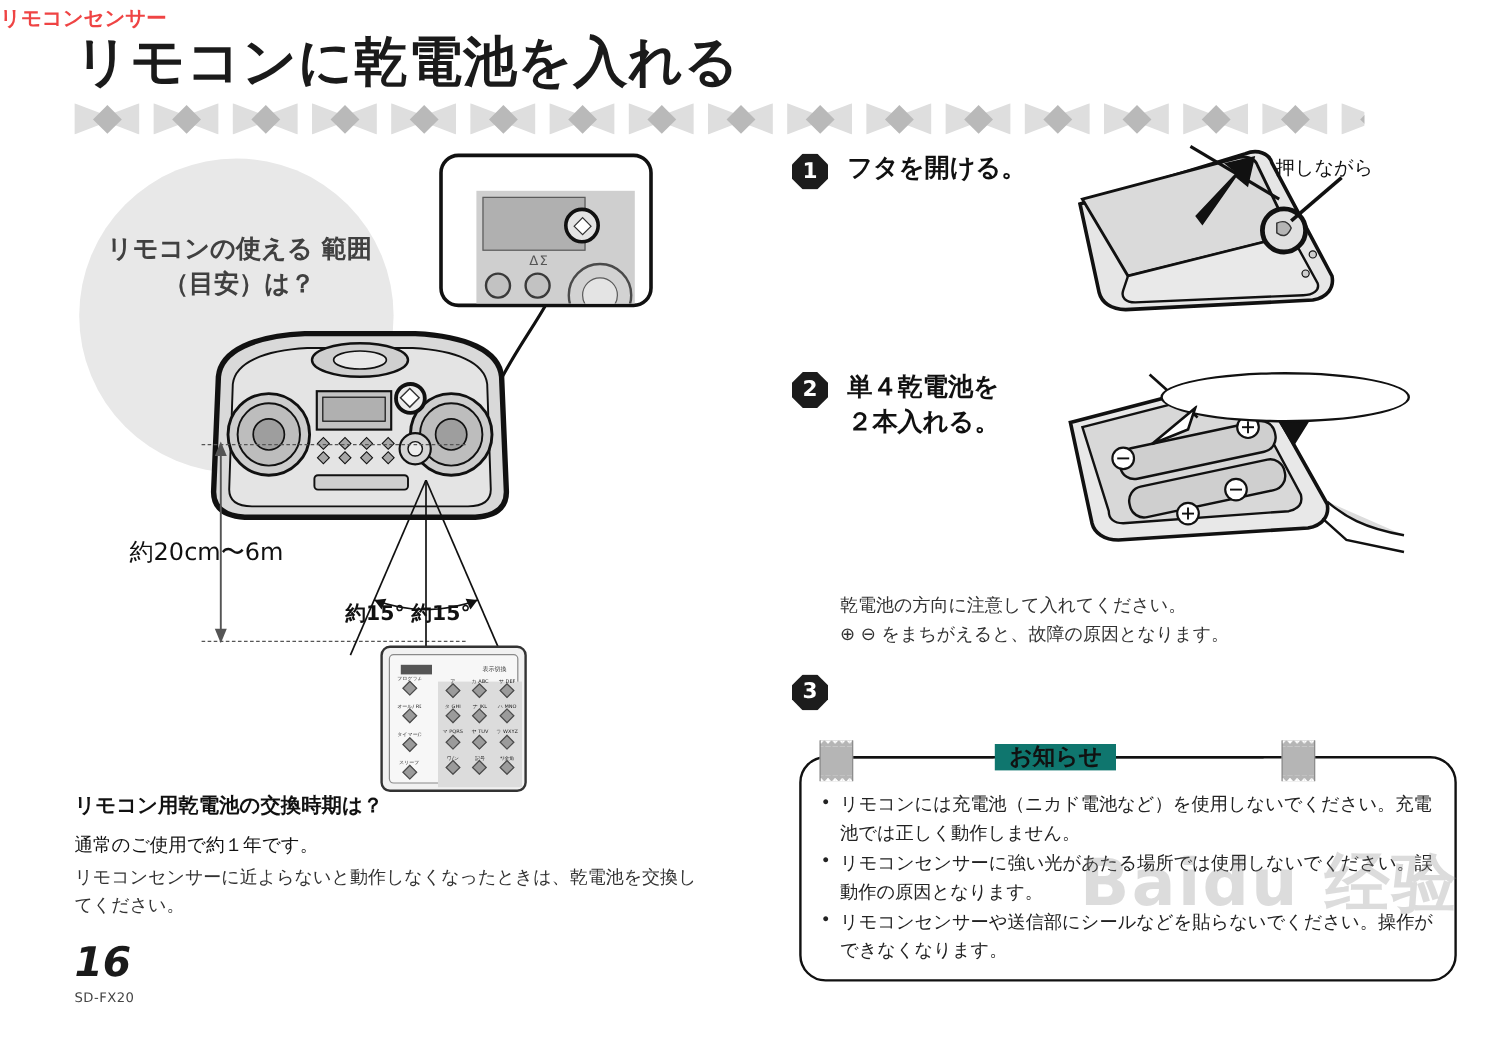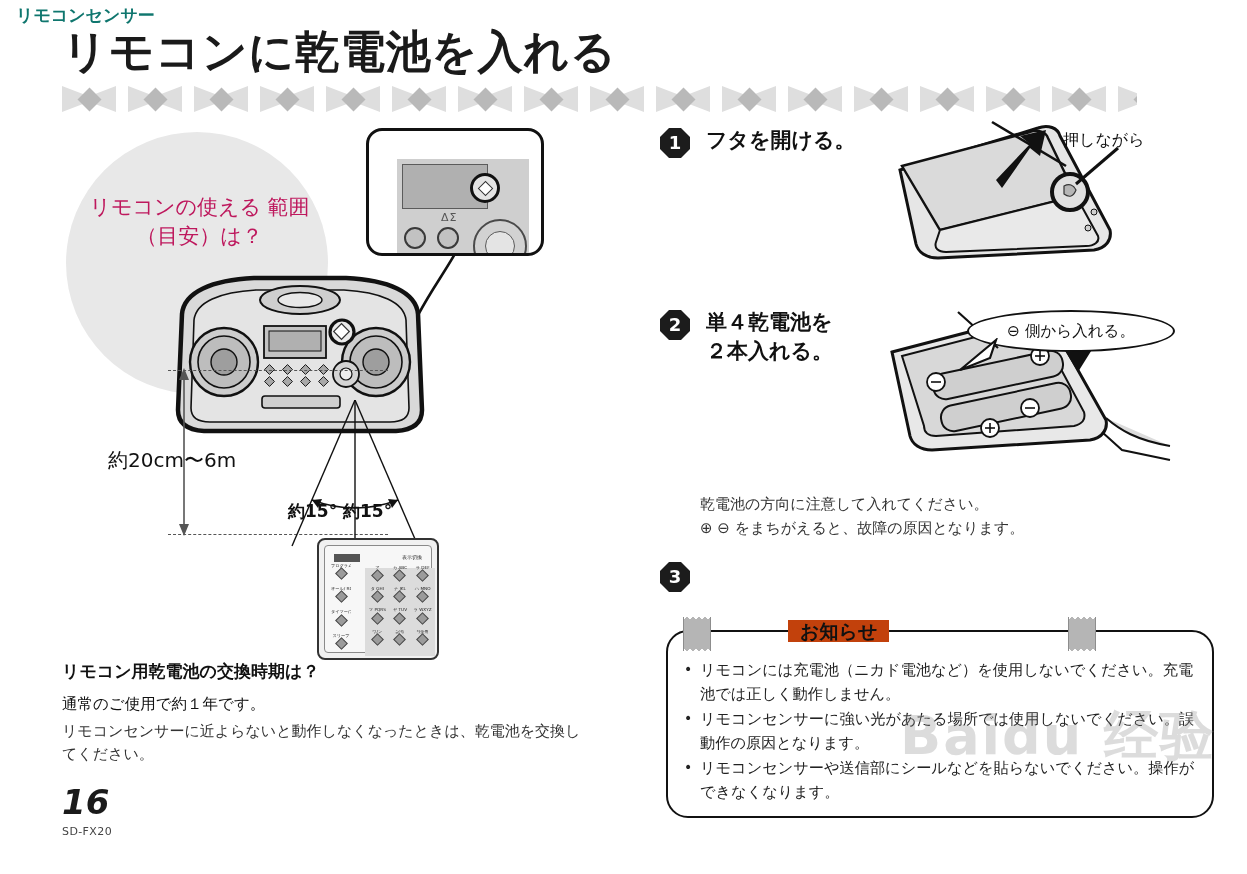--- a/index.html
+++ b/index.html
@@ -84,44 +84,44 @@
     border-radius: 50%;
     background: #e8e8e8;
   }
   .circle-text {
     position: absolute;
     left: 82px;
     top: 193px;
     width: 235px;
     text-align: center;
     font-size: 21px;
-    font-weight: normal;
+    font-weight: bold;
     line-height: 1.38;
-    color: #be185d;
+    color: #404040;
   }
 
   .sensor-callout {
     position: absolute;
     left: 366px;
     top: 128px;
     width: 178px;
     height: 128px;
     border: 3.5px solid #111;
     border-radius: 16px;
     background: #fff;
     box-sizing: border-box;
     overflow: hidden;
   }
   .sensor-callout-label {
     position: absolute;
-    left: 16px;
+    left: 0;
     top: 4px;
     font-size: 17px;
     font-weight: bold;
-    color: #0f766e;
+    color: #ef4444;
     white-space: nowrap;
     z-index: 4;
   }
   .sc-panel {
     position: absolute;
     left: 28px;
     top: 28px;
     width: 132px;
     height: 98px;
     background: #cfcfcf;
@@ -483,23 +483,23 @@
     top: 630px;
     width: 548px;
     height: 188px;
     border: 2px solid #111;
     border-radius: 22px;
     box-sizing: border-box;
     background: transparent;
   }
   .notice-title-cover {
     position: absolute;
-    left: 788px;
+    left: 829px;
     top: 620px;
-    background: #c2410c;
+    background: #0f766e;
     padding: 0 12px;
     font-size: 19px;
     font-weight: bold;
     color: #111;
     line-height: 22px;
   }
   .notice-rule-l {
     position: absolute;
     left: 700px;
     top: 630px;
@@ -902,21 +902,20 @@
     </g>
     <line x1="88" y1="12" x2="128" y2="48" stroke="#111" stroke-width="2.2"></line>
     <g fill="#111">
       <polygon points="196,20 218,16 214,44 228,40 208,72 192,46 204,44"></polygon>
     </g>
     <path d="M232 132 L252 150 L300 160" stroke="#111" stroke-width="2" fill="none"></path>
     <path d="M236 118 C250 130, 266 140, 300 146" stroke="#111" stroke-width="2" fill="#dcdcdc"></path>
   </svg>
 
   <div class="bubble"></div>
-  <div class="bubble-text" style="left:967px; top:310px;">⊖ 側から入れる。</div>
   <svg class="bubble-tail" viewBox="0 0 42 34">
     <path d="M40 2 L4 32 L34 20 Z" fill="#fff" stroke="#111" stroke-width="2.2"></path>
   </svg>
 
   <div class="caution-text">乾電池の方向に注意して入れてください。
  ⊕ ⊖ をまちがえると、故障の原因となります。</div>
 
   <div class="step-badge" style="left:660px; top:562px;">3</div>
 
   <div class="notice-box"></div>

